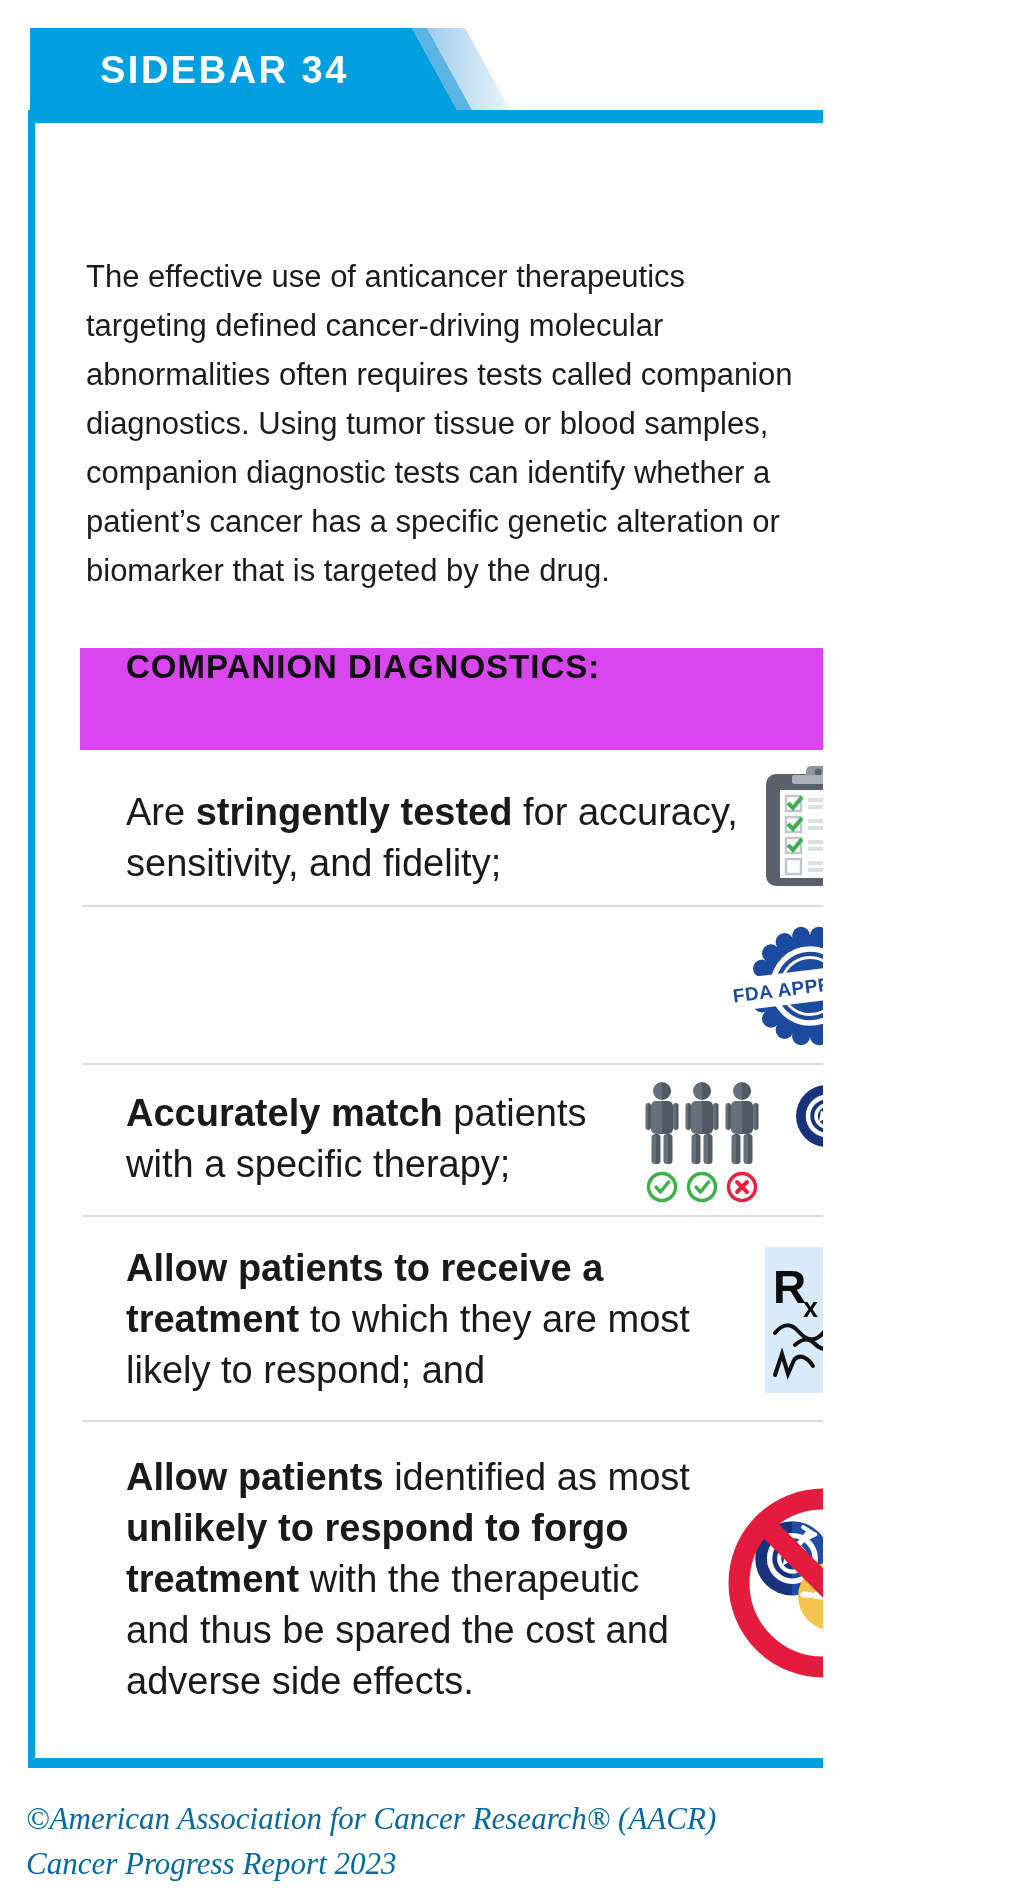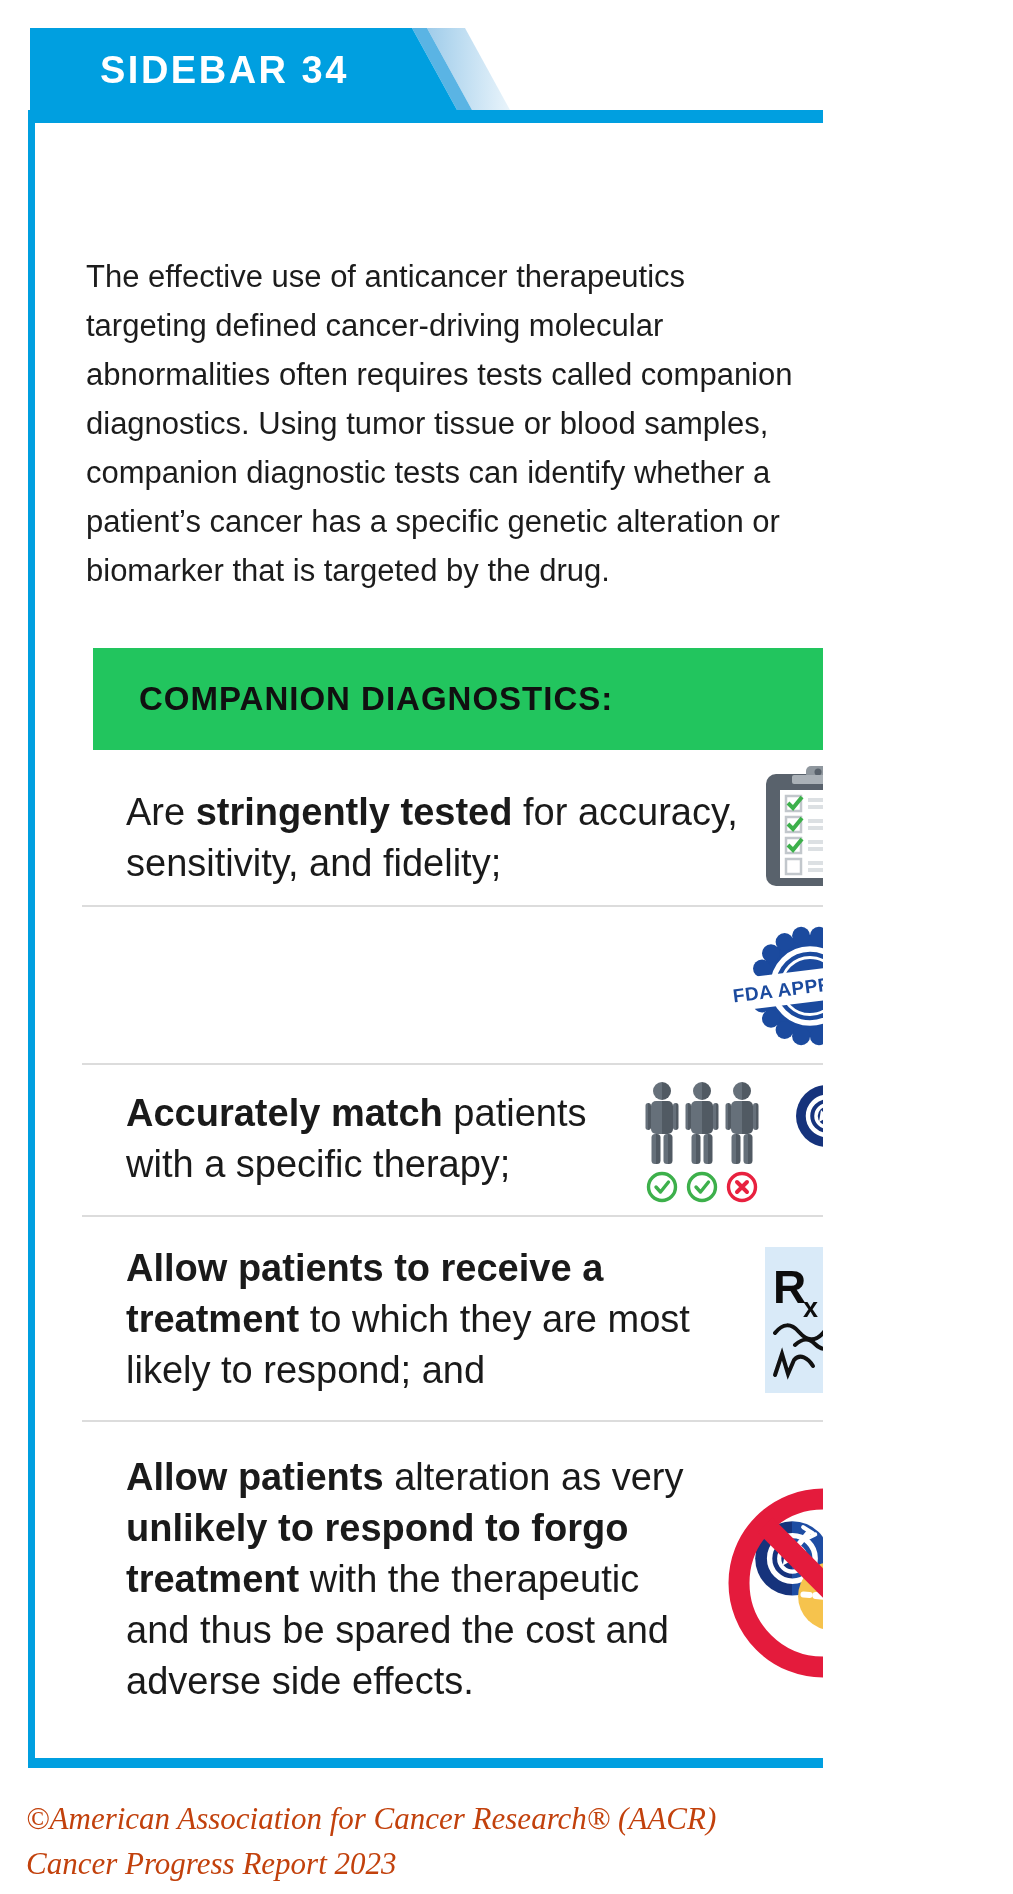--- a/index.html
+++ b/index.html
@@ -11,28 +11,28 @@
              color:#ffffff;font-weight:bold;font-size:38px;letter-spacing:2.5px;}
   
   .main-box{position:absolute;left:28px;top:110px;width:957px;height:1658px;
             box-sizing:border-box;background:#ffffff;
             border:8px solid #009fe0;border-top-width:13px;border-bottom-width:10px;border-left-width:7px;}
   .page-title{position:absolute;left:86px;top:148px;font-size:62px;font-weight:bold;
               color:#0d0d0d;letter-spacing:-1px;}
   .intro{position:absolute;left:86px;top:252px;width:880px;font-size:31px;line-height:49px;
          color:#1c1c1c;white-space:pre-line;}
   .panel-heading{position:absolute;left:80px;top:648px;width:858px;height:102px;
-                 background:#22c55e;display:flex;align-items:center;margin-left:13px;}
+                 background:#d946ef;display:flex;align-items:flex-start;}
   .panel-heading span{margin-left:46px;font-size:33px;font-weight:bold;color:#101010;letter-spacing:1px;}
   .row-text{position:absolute;left:126px;font-size:38px;line-height:51px;color:#1a1a1a;
             white-space:pre-line;}
   .row-text b{font-weight:bold;}
   .divider{position:absolute;left:82px;width:857px;height:2px;background:#dcdcdc;}
   .footer{position:absolute;left:26px;font-family:"Liberation Serif",serif;font-style:italic;
-          font-size:31px;color:#c2410c;line-height:45px;}
+          font-size:31px;color:#0369a1;line-height:45px;}
 </style>
 </head>
 <body>
 
 <div class="canvas">
 
   <svg class="abs" style="left:30px;top:28px;" width="545" height="82" viewBox="0 0 545 82">
     <defs>
       <linearGradient id="stripeFade" x1="0" y1="0" x2="1" y2="0">
         <stop offset="0" stop-color="#9fccea"></stop>
@@ -59,21 +59,21 @@
     <span>COMPANION DIAGNOSTICS:</span>
   </div>
 
   <div class="row-text" style="top:787px;"><span>Are </span><b>stringently tested</b><span> for accuracy,
 sensitivity, and fidelity;</span></div>
   <div class="row-text" style="top:1088px;"><b>Accurately match</b><span> patients
 with a specific therapy;</span></div>
   <div class="row-text" style="top:1243px;"><b>Allow patients to receive a
 treatment</b><span> to which they are most
 likely to respond; and</span></div>
-  <div class="row-text" style="top:1452px;"><b>Allow patients</b><span> alteration as very
+  <div class="row-text" style="top:1452px;"><b>Allow patients</b><span> identified as most
 </span><b>unlikely to respond to forgo
 treatment</b><span> with the therapeutic
 and thus be spared the cost and
 adverse side effects.</span></div>
 
   <div class="divider" style="top:905px;"></div>
   <div class="divider" style="top:1063px;"></div>
   <div class="divider" style="top:1215px;"></div>
   <div class="divider" style="top:1420px;"></div>
 

